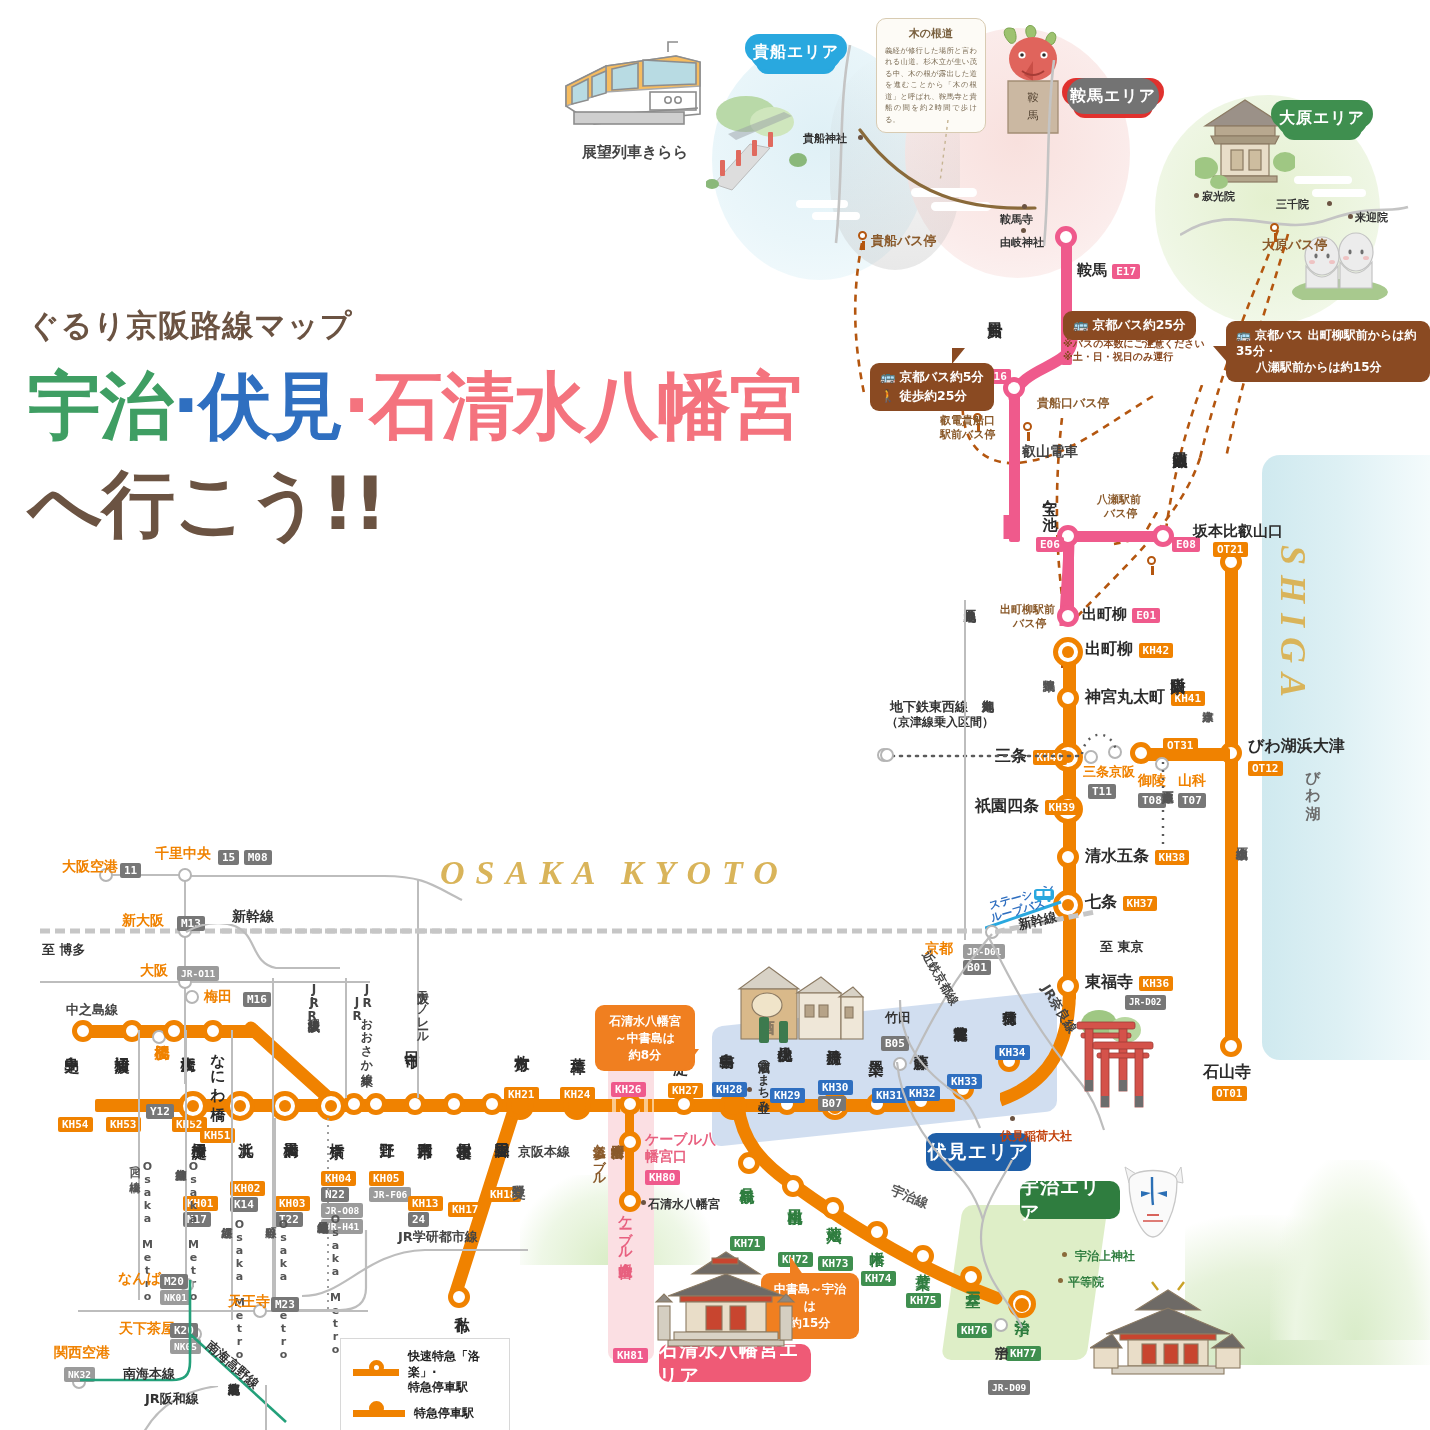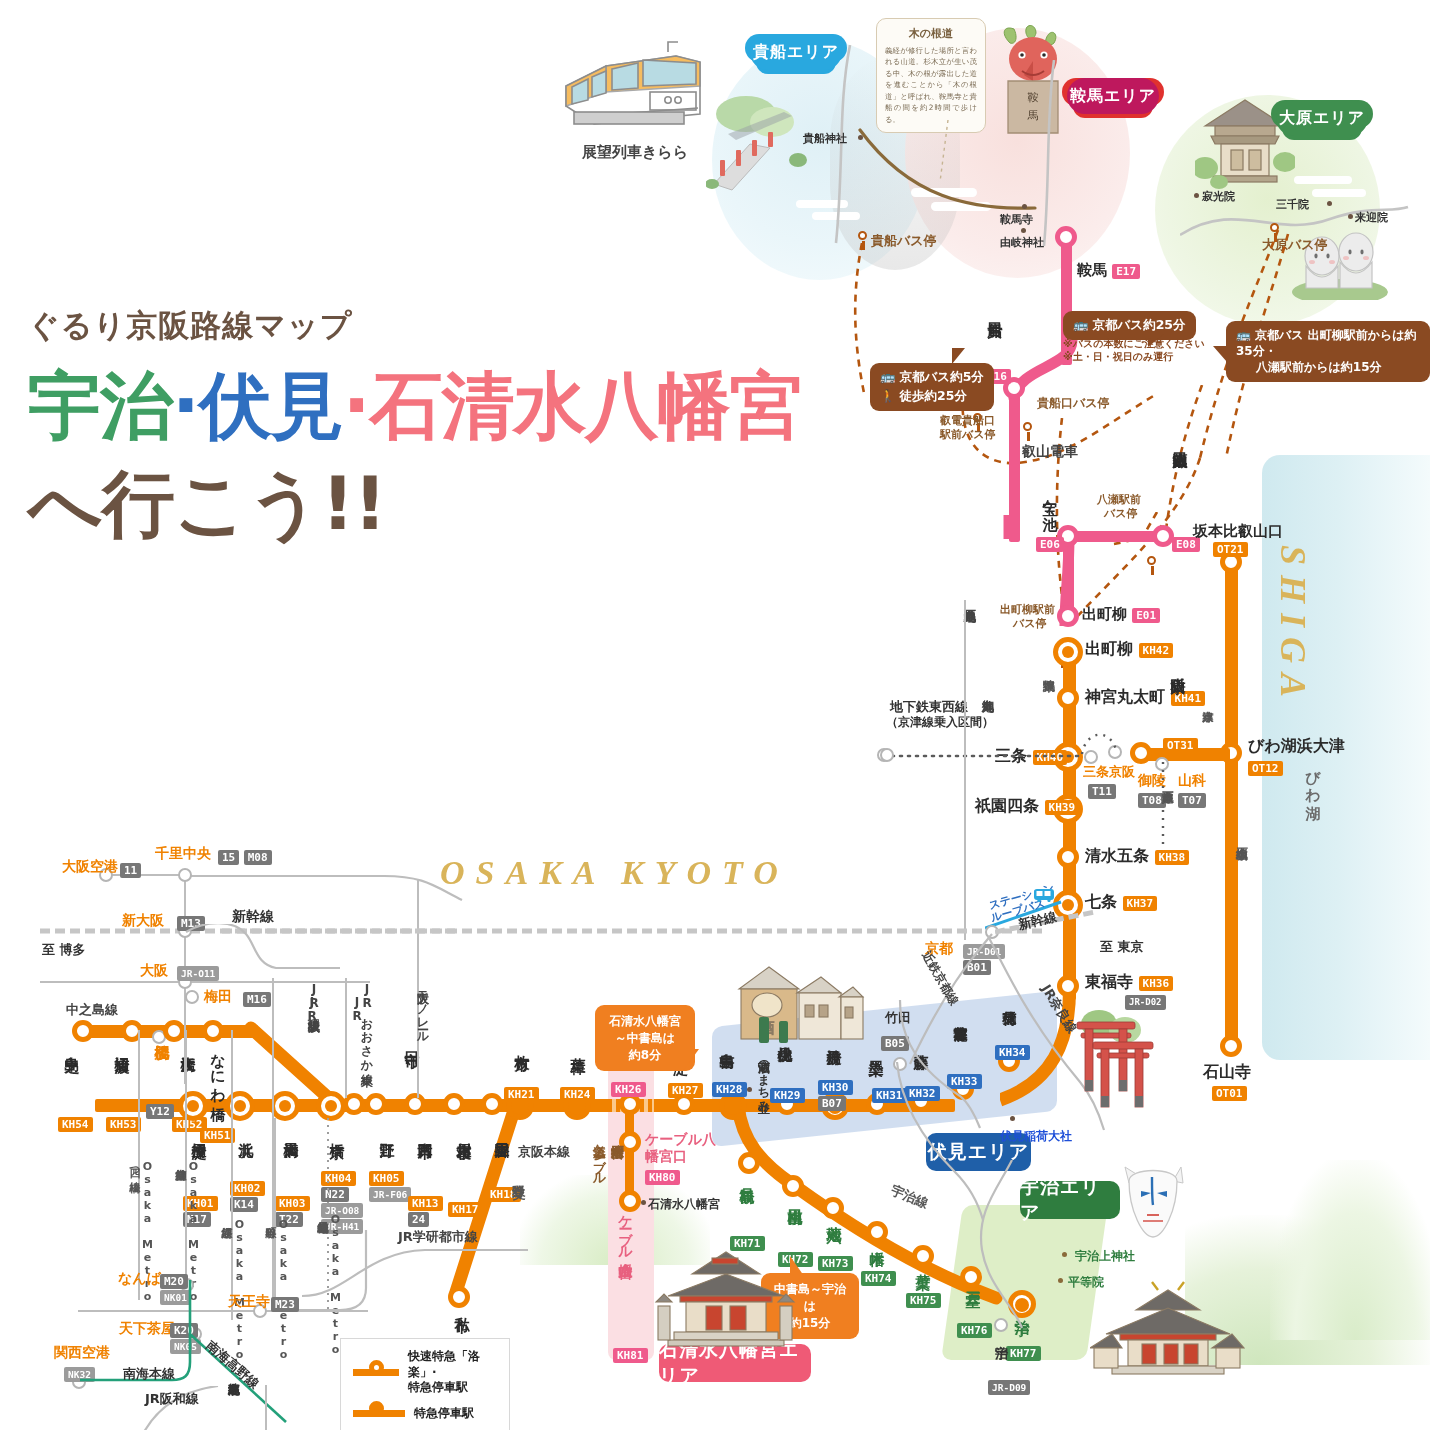--- a/index.html
+++ b/index.html
@@ -283,21 +283,21 @@
   </svg>
   <svg class="abs" style="left:1290px;top:172px;" width="90" height="32">
     <g fill="#ffffff">
         <rect x="4" y="4" width="58" height="8" rx="4"></rect>
         <rect x="22" y="17" width="54" height="8" rx="4"></rect>
       </g>
   </svg>
 
   <div class="abs area-pill" style="left:750px;top:34px;width:92px;height:36px;background:#29a8df;font-size:16px;border-radius:18px;
               box-shadow: -9px -4px 0 -4px #29a8df, 9px -4px 0 -4px #29a8df, 0 10px 0 -6px #29a8df;">貴船エリア</div>
-  <div class="abs area-pill" style="left:1067px;top:78px;width:92px;height:36px;background:#be185d;font-size:16px;border-radius:18px;
+  <div class="abs area-pill" style="left:1067px;top:78px;width:92px;height:36px;background:#737373;font-size:16px;border-radius:18px;
               box-shadow: -9px -4px 0 -4px #e0312e, 9px -4px 0 -4px #e0312e, 0 10px 0 -6px #e0312e;">鞍馬エリア</div>
   <div class="abs area-pill" style="left:1276px;top:100px;width:92px;height:36px;background:#3f8f4f;font-size:16px;border-radius:18px;
               box-shadow: -9px -4px 0 -4px #3f8f4f, 9px -4px 0 -4px #3f8f4f, 0 10px 0 -6px #3f8f4f;">大原エリア</div>
   <div class="abs area-pill" style="left:926px;top:1133px;width:105px;height:38px;background:#1f5fa8;font-size:19px;border-radius:10px;">伏見エリア</div>
   <div class="abs area-pill" style="left:1020px;top:1181px;width:100px;height:38px;background:#2f7d3f;font-size:19px;border-radius:10px;">宇治エリア</div>
   <div class="abs area-pill" style="left:659px;top:1344px;width:152px;height:38px;background:#ef5a76;font-size:19px;border-radius:10px;">石清水八幡宮エリア</div>
 
   <div class="abs" id="kinone">
     <div class="hd">木の根道</div>
     <div class="bd">義経が修行した場所と言われる山道。杉木立が生い茂る中、木の根が露出した道を進むことから「木の根道」と呼ばれ、鞍馬寺と貴船の間を約2時間で歩ける。</div>
@@ -793,21 +793,21 @@
   <div class="abs lbl lbl-v" style="left:952px;top:1016px;font-size:14px;">龍谷大前深草</div>
   <div class="abs" style="left:947px;top:1071px;">
     <span class="code c-blue">KH33</span>
   </div>
 
   <div class="abs stn stn-o" style="left:998px;top:1050px;"></div>
   <div class="abs lbl lbl-v" style="left:1001px;top:1000px;font-size:14px;">伏見稲荷</div>
   <div class="abs" style="left:995px;top:1042px;">
     <span class="code c-blue">KH34</span>
   </div>
-  <div class="abs lbl" style="left:1000px;top:1128px;font-size:12px;color:#1d4ed8;">伏見稲荷大社</div>
+  <div class="abs lbl" style="left:1000px;top:1128px;font-size:12px;color:#c2410c;">伏見稲荷大社</div>
   <div class="abs" style="left:1010px;top:1116px;width:5px;height:5px;border-radius:50%;background:#6b5342;"></div>
 
   <div class="abs stn stn-gray" style="left:893px;top:1057px;"></div>
   <div class="abs lbl" style="left:885px;top:1009px;font-size:13px;color:#333;">竹田</div>
   <div class="abs" style="left:881px;top:1033px;">
     <span class="code c-gray">B05</span>
   </div>
 
   <div class="abs stn stn-o" style="left:738px;top:1152px;"></div>
   <div class="abs lbl lbl-v lbl-green" style="left:737px;top:1177px;font-size:15px;">観月橋</div>

